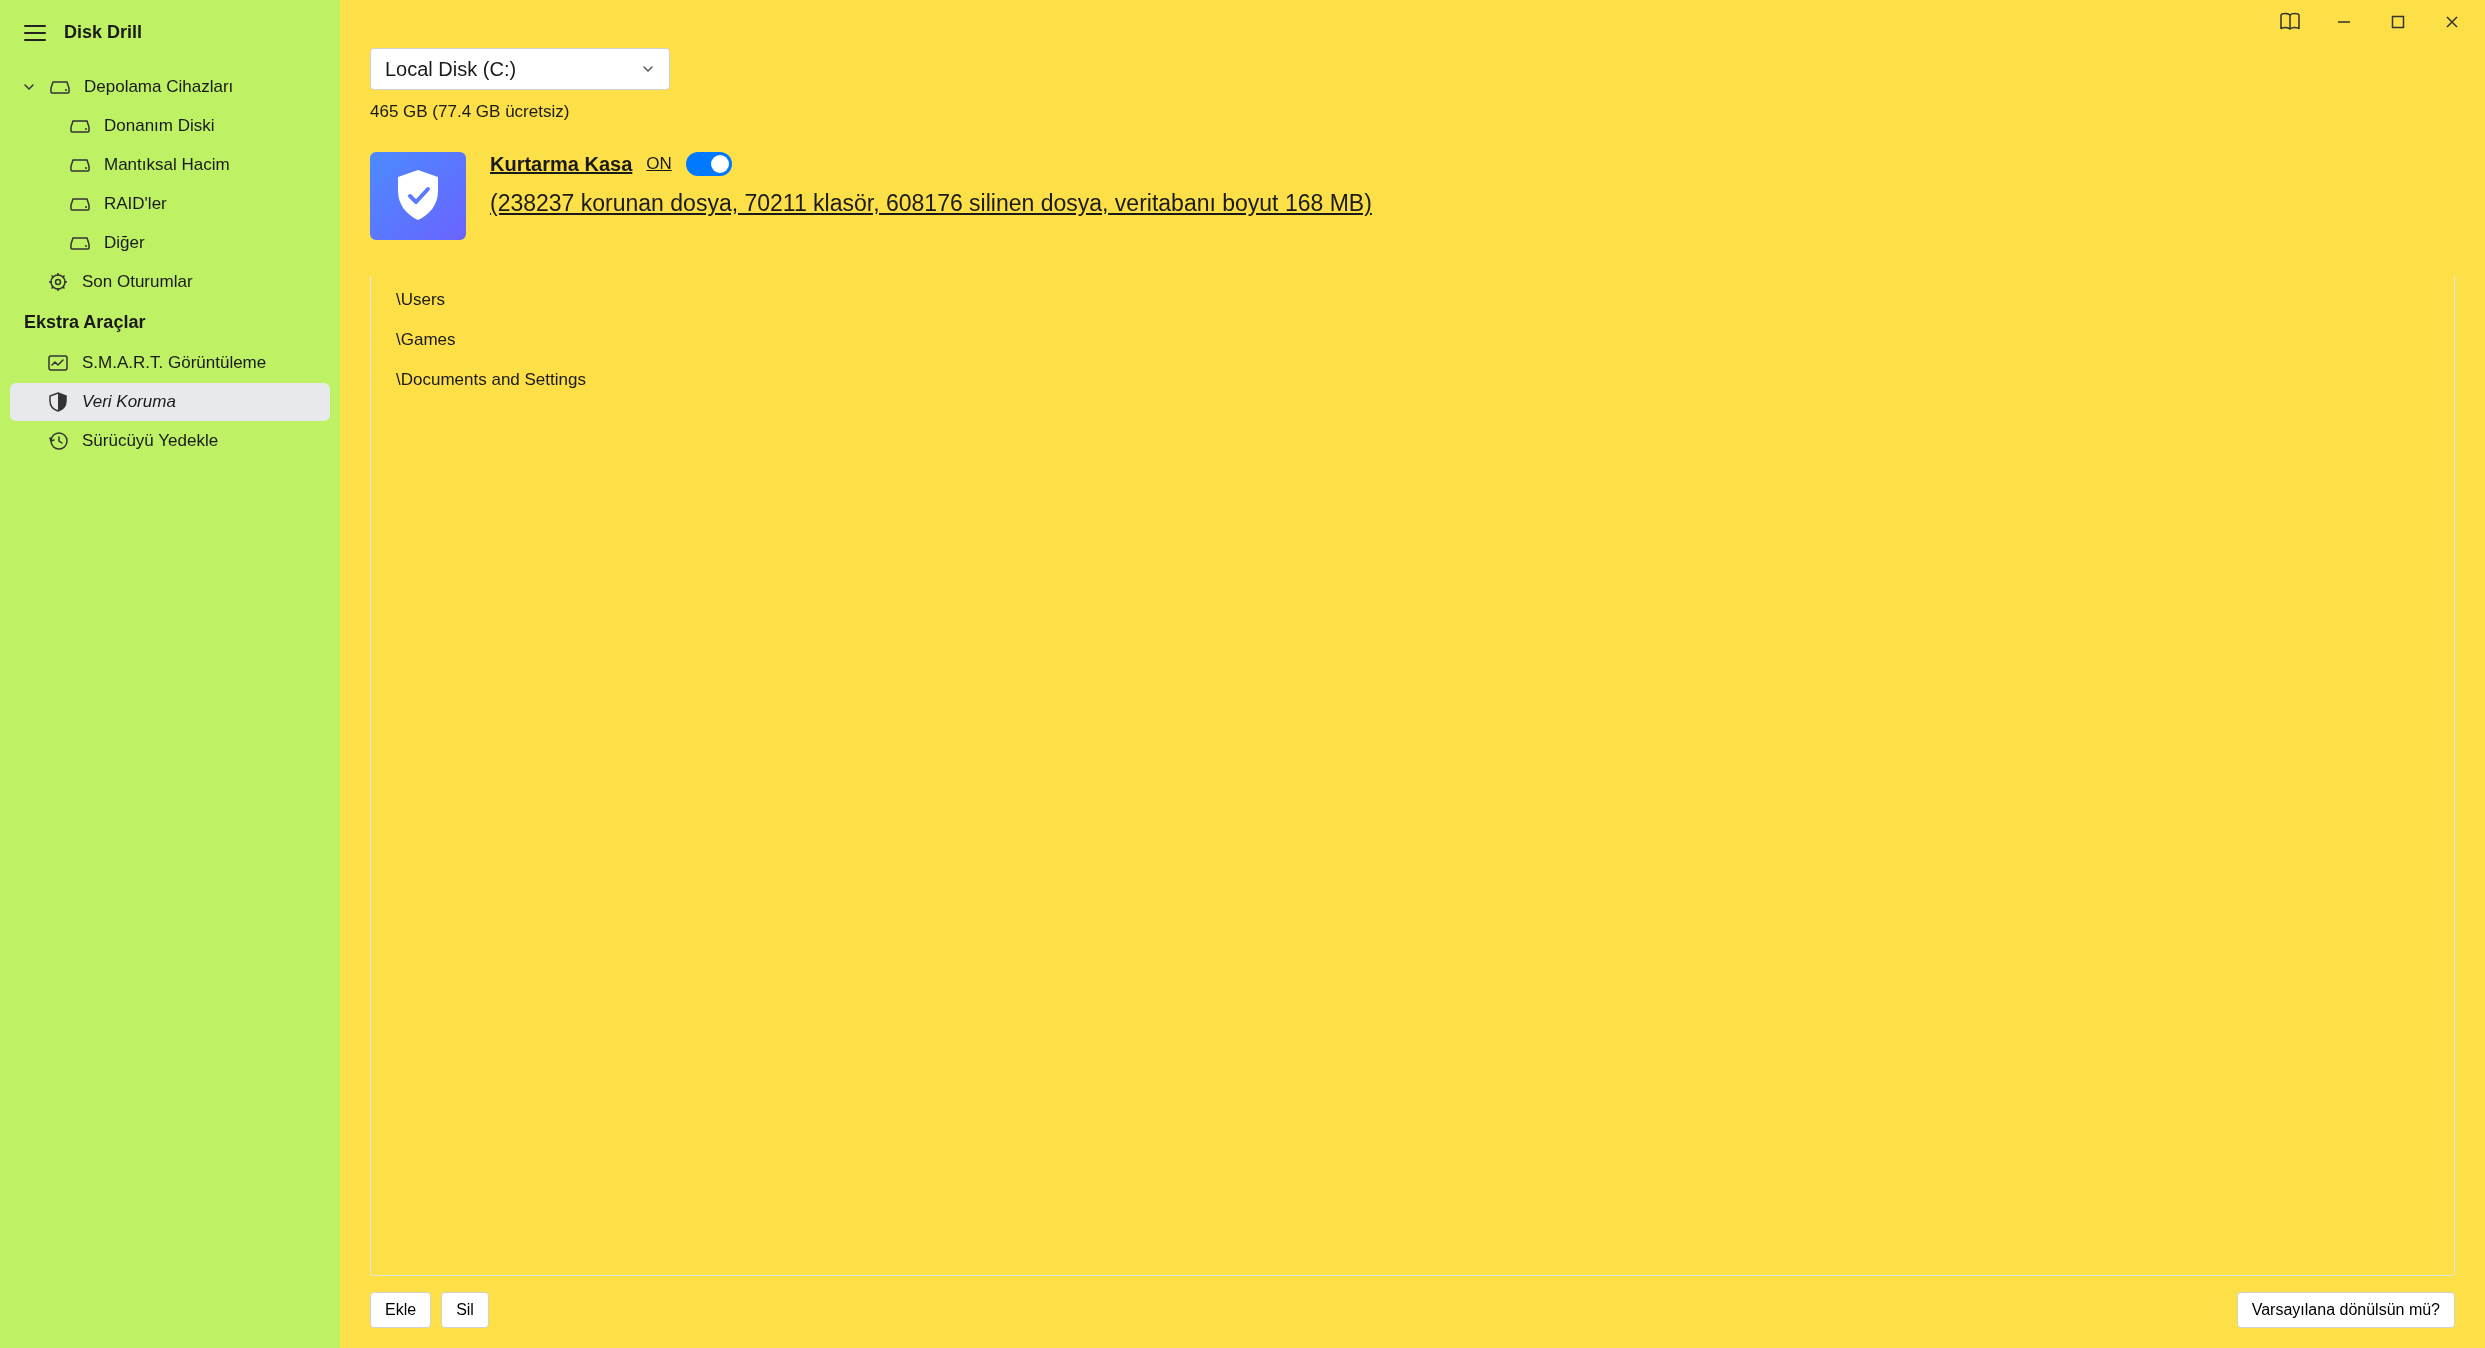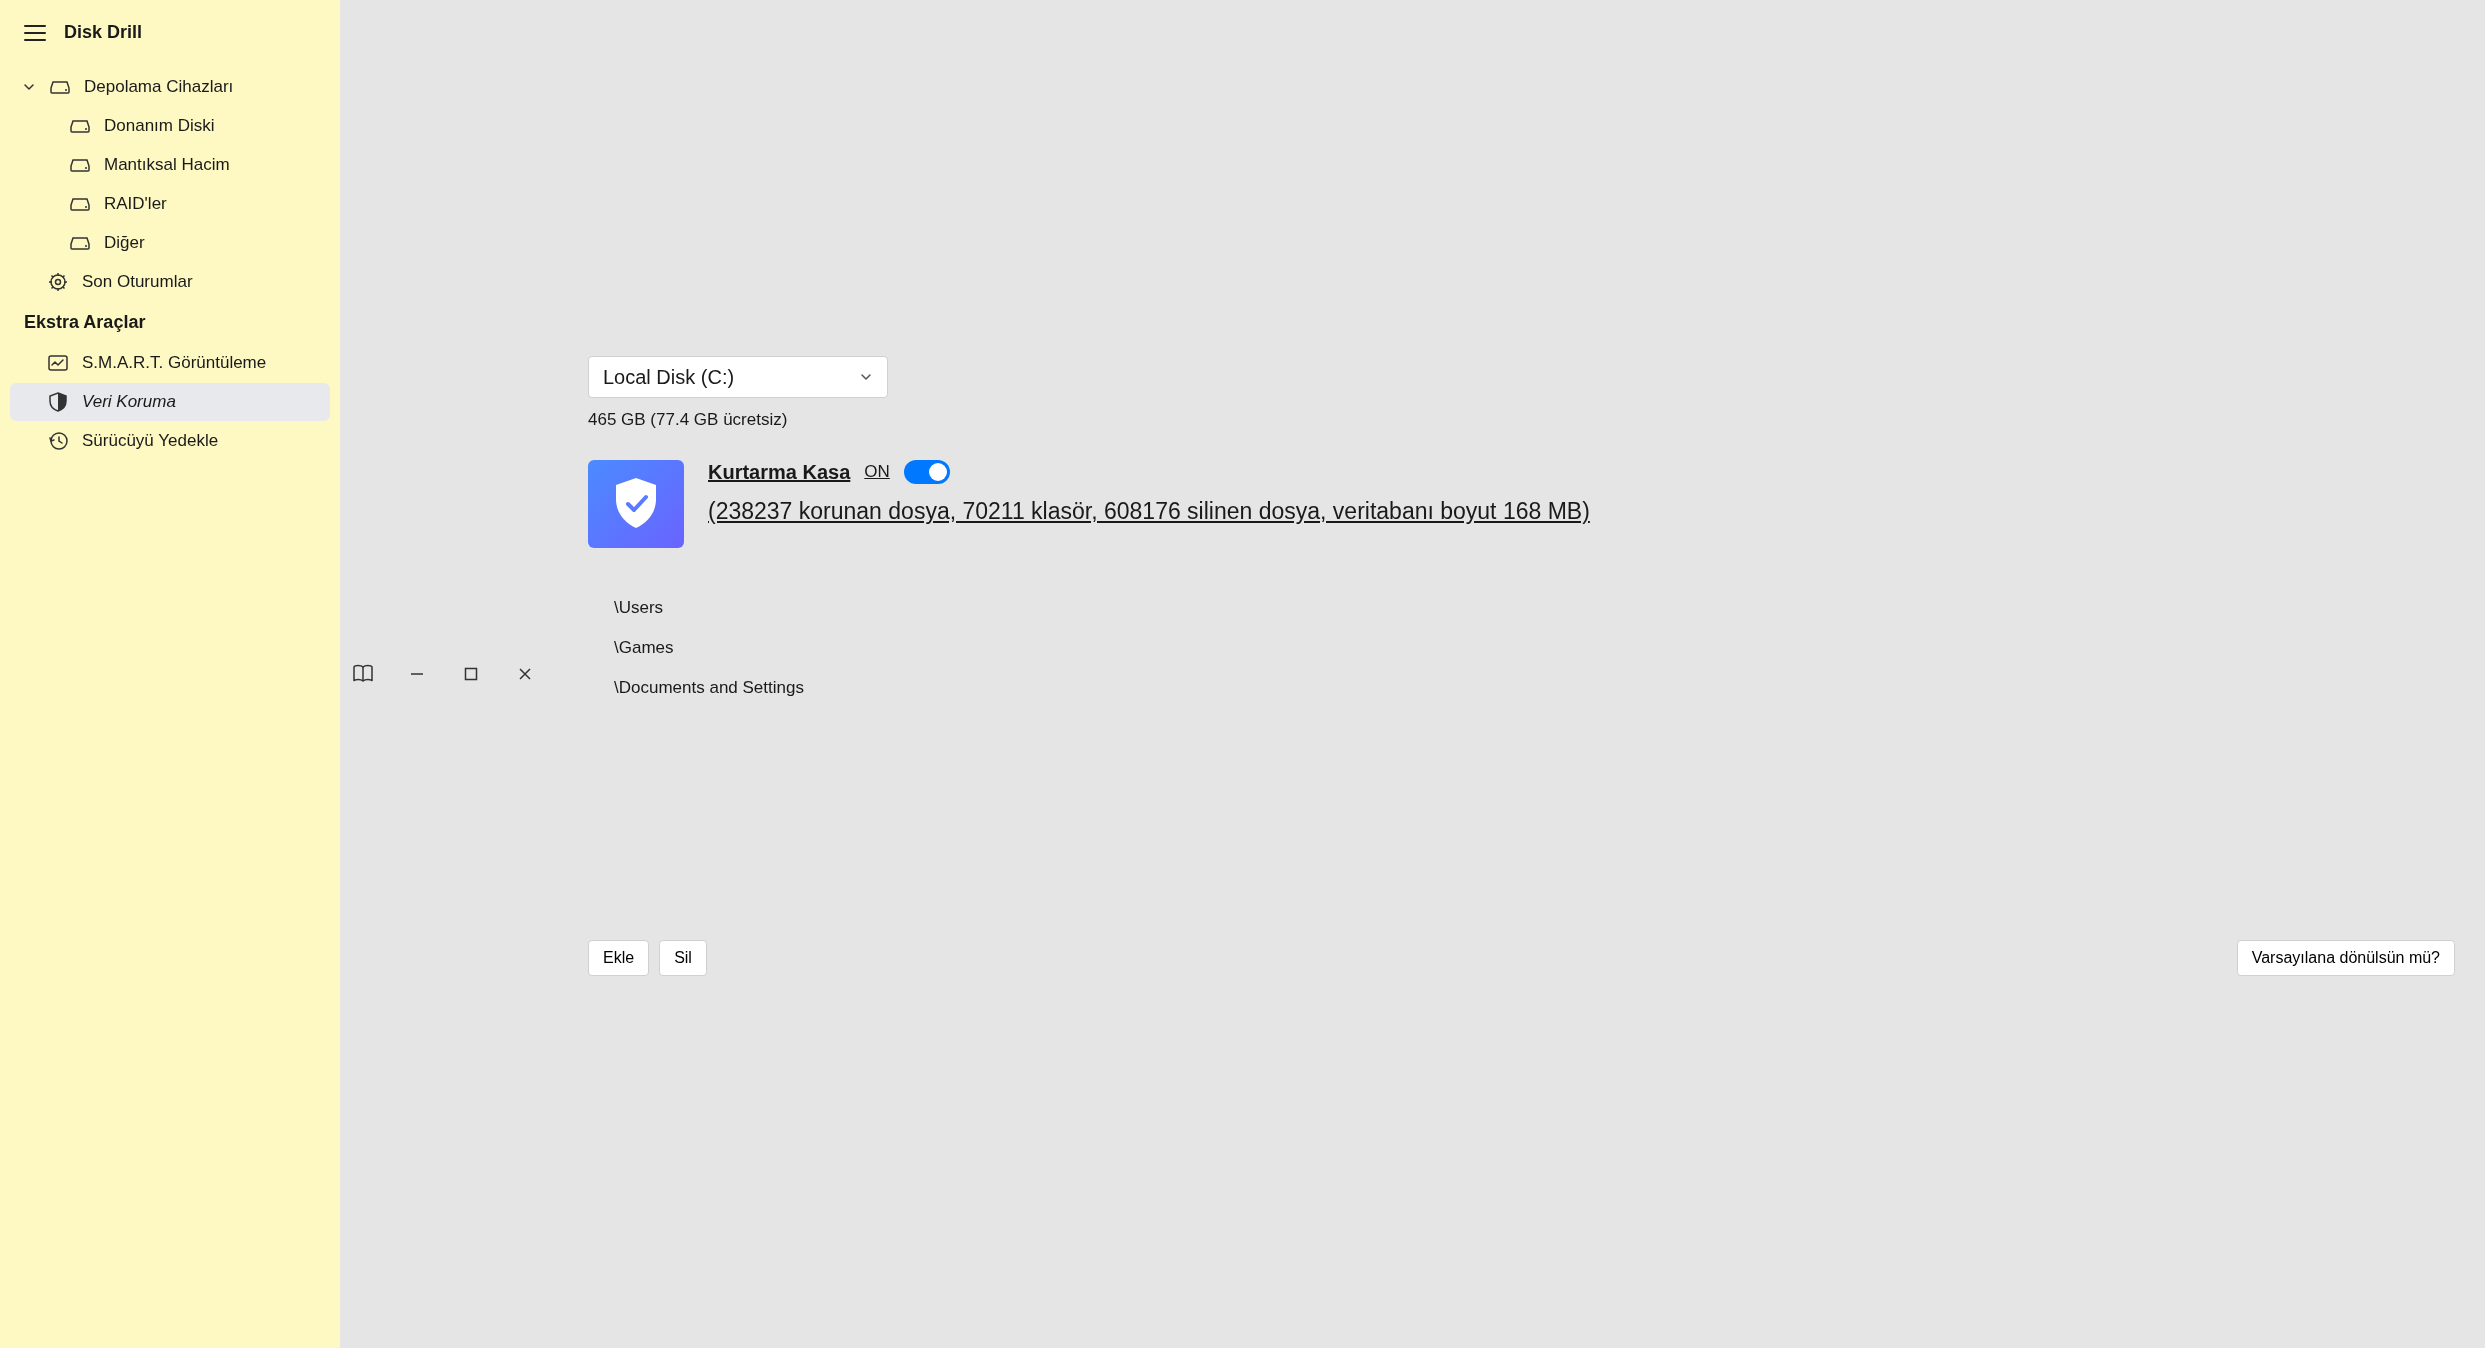--- a/index.html
+++ b/index.html
@@ -1,36 +1,36 @@
 <!DOCTYPE html>
 <html><head>
 <meta charset="utf-8">
 <style>
   * { box-sizing: border-box; margin: 0; padding: 0; }
   html, body { width: 100%; height: 100%; font-family: "Segoe UI", Arial, sans-serif; font-size: 16px; color: #1a1a1a; background: #fff; }
   .app { display: flex; height: 100vh; }
   
   
-  .sidebar { width: 340px; background: #fef9c3; padding-top: 14px; flex-shrink: 0; }
+  .sidebar { width: 340px; background: #bef264; padding-top: 14px; flex-shrink: 0; }
   .sidebar-header { display: flex; align-items: center; padding: 8px 12px 24px 24px; gap: 18px; }
   .hamburger { width: 22px; height: 16px; display: flex; flex-direction: column; justify-content: space-between; cursor: pointer; }
   .hamburger span { display: block; height: 2px; background: #222; border-radius: 1px; }
   .app-title { font-weight: 600; font-size: 18px; }
   
   .section-title { font-weight: 600; font-size: 18px; padding: 10px 24px; }
   .nav-item { display: flex; align-items: center; padding: 9px 12px; gap: 14px; cursor: pointer; border-radius: 6px; margin: 1px 10px; }
   .nav-item.active { background: #e8e9ec; font-style: italic; }
   .nav-item .chev { width: 14px; display: flex; justify-content: center; }
   .nav-item .icon { width: 20px; display: flex; justify-content: center; }
   .nav-item .label { font-size: 17px; }
   .nav-indent-1 { padding-left: 38px; }
   .nav-indent-2 { padding-left: 60px; }
   
   
-  .main { flex: 1; display: flex; flex-direction: row; background: #e5e5e5; align-items: center; }
+  .main { flex: 1; display: flex; flex-direction: column; background: #fde047; }
   .titlebar { display: flex; justify-content: flex-end; align-items: center; height: 44px; padding-right: 10px; gap: 8px; }
   .titlebar-btn { width: 46px; height: 36px; display: flex; align-items: center; justify-content: center; cursor: pointer; }
   
   .content { padding: 4px 30px 20px 30px; flex: 1; display: flex; flex-direction: column; }
   
   .disk-select { width: 300px; height: 42px; border: 1px solid #d0d0d0; border-radius: 4px; display: flex; align-items: center; justify-content: space-between; padding: 0 14px; font-size: 20px; cursor: pointer; margin-bottom: 12px; background:#fff; }
   .disk-info { font-size: 17px; margin-bottom: 30px; }
   
   .vault-row { display: flex; align-items: flex-start; gap: 24px; margin-bottom: 36px; text-decoration: underline; }
   .vault-icon { width: 96px; height: 88px; border-radius: 6px; background: linear-gradient(135deg,#4b8bff,#6a63ff); display:flex; align-items:center; justify-content:center; flex-shrink:0;}

